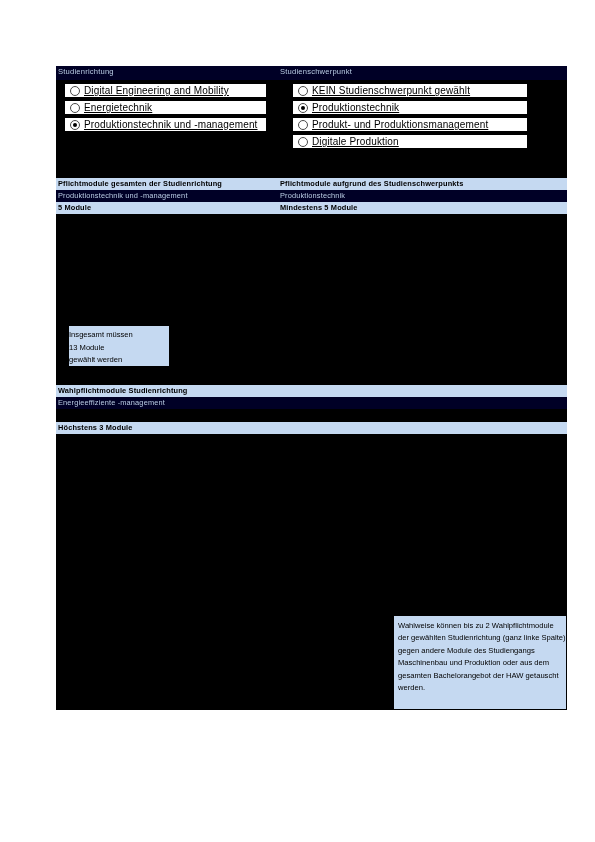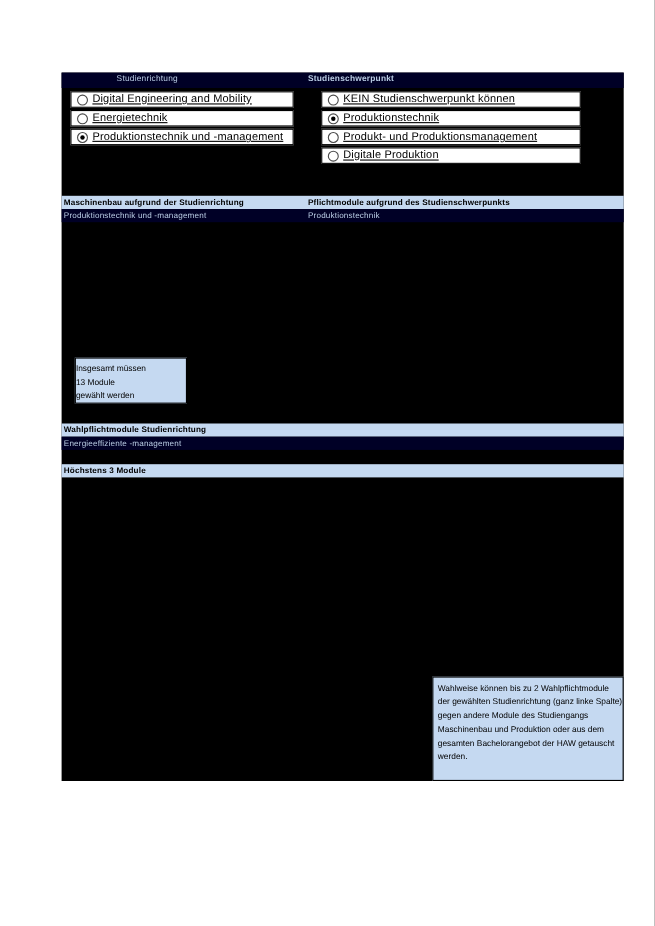--- a/index.html
+++ b/index.html
@@ -35,22 +35,22 @@
     background: #000026;
   }
   .title-band .tcell {
     position: absolute;
     top: 1px;
     font-size: 7.6px;
     color: #b9cce4;
     letter-spacing: 0.2px;
     white-space: nowrap;
   }
-  .title-band .tcell.left  { left: 2px; margin-left: 48px; }
-  .title-band .tcell.right { left: 224px; font-weight: bold; }
+  .title-band .tcell.left  { left: 2px; }
+  .title-band .tcell.right { left: 224px; }
 
   
   .radio-col {
     position: absolute;
   }
   .radio-col.left  { left: 8px;   top: 17px; width: 203px; }
   .radio-col.right { left: 236px; top: 17px; width: 236px; }
 
   .radio-row {
     background: #ffffff;
@@ -163,43 +163,47 @@
     </div>
     <div class="radio-row checked">
       <span class="radio-mark"></span>
       <span class="radio-label">Produktionstechnik und -management</span>
     </div>
   </div>
 
   <div class="radio-col right">
     <div class="radio-row">
       <span class="radio-mark"></span>
-      <span class="radio-label">KEIN Studienschwerpunkt können</span>
+      <span class="radio-label">KEIN Studienschwerpunkt gewählt</span>
     </div>
     <div class="radio-row checked">
       <span class="radio-mark"></span>
       <span class="radio-label">Produktionstechnik</span>
     </div>
     <div class="radio-row">
       <span class="radio-mark"></span>
       <span class="radio-label">Produkt- und Produktionsmanagement</span>
     </div>
     <div class="radio-row">
       <span class="radio-mark"></span>
       <span class="radio-label">Digitale Produktion</span>
     </div>
   </div>
 
   <div class="band lite bold" style="top:112px;">
-    <span class="bcell left">Maschinenbau aufgrund der Studienrichtung</span>
+    <span class="bcell left">Pflichtmodule gesamten der Studienrichtung</span>
     <span class="bcell right">Pflichtmodule aufgrund des Studienschwerpunkts</span>
   </div>
   <div class="band dark" style="top:124px;">
     <span class="bcell left">Produktionstechnik und -management</span>
     <span class="bcell right">Produktionstechnik</span>
+  </div>
+  <div class="band lite bold" style="top:136px;">
+    <span class="bcell left">5 Module</span>
+    <span class="bcell right">Mindestens 5 Module</span>
   </div>
 
   <div class="callout" id="insgesamt-box">
     <div>Insgesamt müssen</div>
     <div>13 Module</div>
     <div>gewählt werden</div>
   </div>
 
   <div class="band lite bold" style="top:319px;">
     <span class="bcell left">Wahlpflichtmodule Studienrichtung</span>

